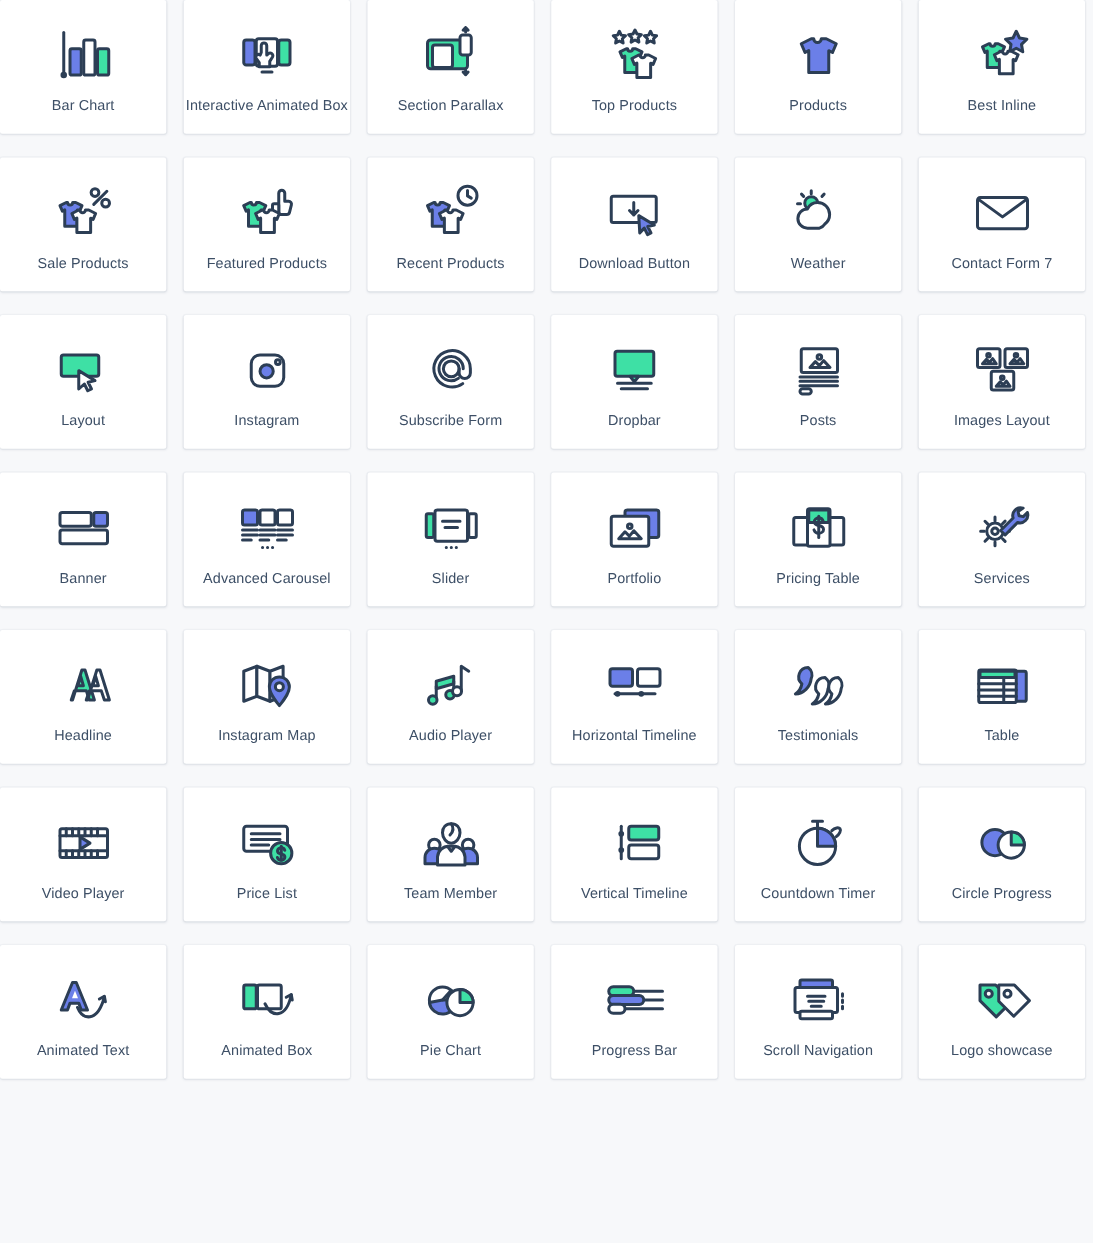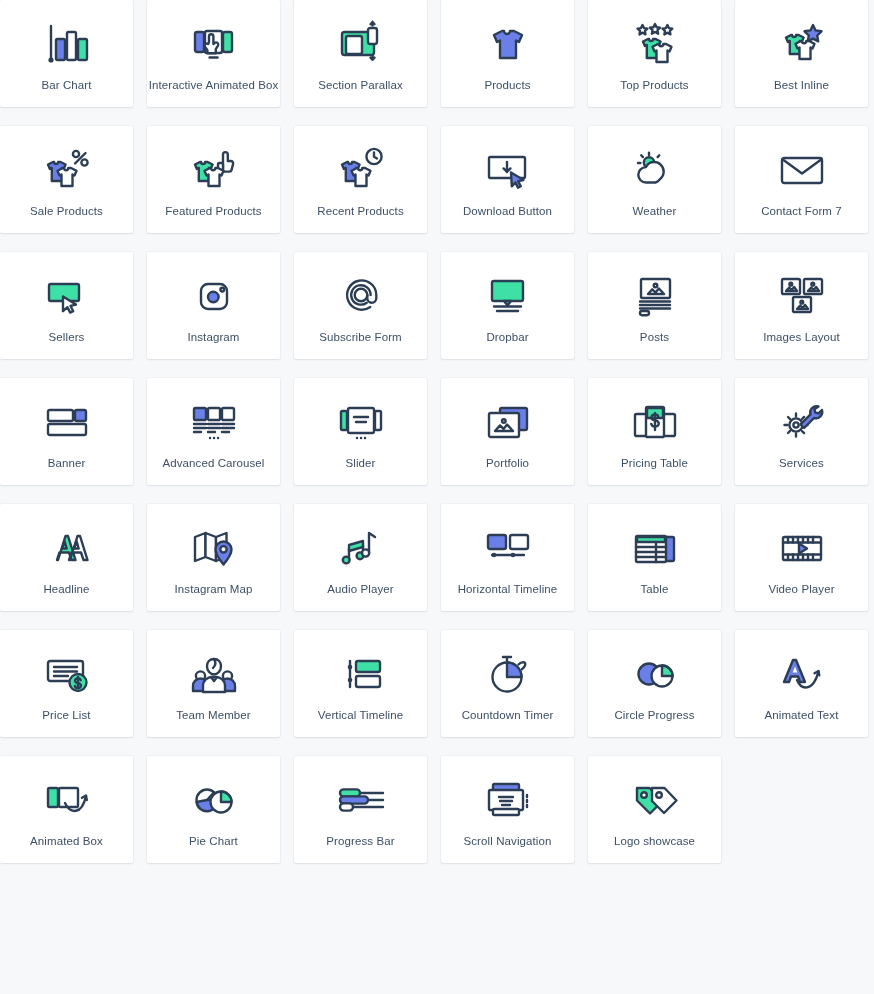--- a/index.html
+++ b/index.html
@@ -84,40 +84,40 @@
     <rect x="31" y="8" width="9" height="16" rx="2.2" fill="#fff" stroke="#2c3e55" stroke-width="2.4" stroke-linejoin="round" stroke-linecap="round"></rect>
     <path fill="none" stroke="#2c3e55" stroke-width="2.4" stroke-linecap="round" stroke-linejoin="round" d="M35.5 5.5V2m0 0l-2 2.2M35.5 2l2 2.2"></path>
     <path fill="none" stroke="#2c3e55" stroke-width="2.4" stroke-linecap="round" stroke-linejoin="round" d="M35.5 36v3.8m0 0l-2-2.2m2 2.2l2-2.2"></path>
         </svg>
       </div>
       <div class="card-label">Section Parallax</div>
     </div>
     <div class="card">
       <div class="icon-wrap">
         <svg width="48" height="48" viewBox="0 0 48 48" xmlns="http://www.w3.org/2000/svg">
-    <path fill="#6b7fe8" stroke="#2c3e55" stroke-width="2.4" stroke-linejoin="round" stroke-linecap="round" d="M18 11 L10 15 l3 7 3-1.5V38h16V20.5l3 1.5 3-7-8-4h-4a3 3 0 01-6 0z"></path>
-        </svg>
-      </div>
-      <div class="card-label">Products</div>
-    </div>
-    <div class="card">
-      <div class="icon-wrap">
-        <svg width="48" height="48" viewBox="0 0 48 48" xmlns="http://www.w3.org/2000/svg">
     <path fill="#fff" stroke="#2c3e55" stroke-width="2.4" stroke-linejoin="round" stroke-linecap="round" d="M11.5 5l1.5 3.1 3.4.5-2.5 2.4.6 3.4-3-1.6-3 1.6.6-3.4L6.6 8.6l3.4-.5z"></path>
     <path fill="#fff" stroke="#2c3e55" stroke-width="2.4" stroke-linejoin="round" stroke-linecap="round" d="M24 4l1.6 3.2 3.5.5-2.6 2.5.6 3.5-3.1-1.7-3.1 1.7.6-3.5-2.6-2.5 3.5-.5z"></path>
     <path fill="#fff" stroke="#2c3e55" stroke-width="2.4" stroke-linejoin="round" stroke-linecap="round" d="M36.4 5l1.5 3.1 3.4.5-2.5 2.4.6 3.4-3-1.6-3 1.6.6-3.4-2.5-2.4 3.4-.5z"></path>
     <path fill="#3ee0a5" stroke="#2c3e55" stroke-width="2.4" stroke-linejoin="round" stroke-linecap="round" d="M17 19l-5 2.5 1.9 4.4 1.9-1V38h10V24.9l1.9 1 1.9-4.4-5-2.5h-2.5a2 2 0 01-4 0z"></path>
     <path fill="#fff" stroke="#2c3e55" stroke-width="2.4" stroke-linejoin="round" stroke-linecap="round" d="M27 24l-5.5 2.8 2 4.7 2-1V42h11V30.5l2 1 2-4.7L35 24h-2.7a2.2 2.2 0 01-4.4 0z"></path>
         </svg>
       </div>
       <div class="card-label">Top Products</div>
     </div>
     <div class="card">
       <div class="icon-wrap">
         <svg width="48" height="48" viewBox="0 0 48 48" xmlns="http://www.w3.org/2000/svg">
+    <path fill="#6b7fe8" stroke="#2c3e55" stroke-width="2.4" stroke-linejoin="round" stroke-linecap="round" d="M18 11 L10 15 l3 7 3-1.5V38h16V20.5l3 1.5 3-7-8-4h-4a3 3 0 01-6 0z"></path>
+        </svg>
+      </div>
+      <div class="card-label">Products</div>
+    </div>
+    <div class="card">
+      <div class="icon-wrap">
+        <svg width="48" height="48" viewBox="0 0 48 48" xmlns="http://www.w3.org/2000/svg">
     <path fill="#6b7fe8" stroke="#2c3e55" stroke-width="2.4" stroke-linejoin="round" stroke-linecap="round" d="M35 5l2.6 5.4 5.9.9-4.3 4.2 1 5.9L35 18.6 29.8 21.4l1-5.9-4.3-4.2 5.9-.9z"></path>
     <path fill="#3ee0a5" stroke="#2c3e55" stroke-width="2.4" stroke-linejoin="round" stroke-linecap="round" d="M13 15l-5 2.5 1.9 4.4 1.9-1V34h10V20.9l1.9 1 1.9-4.4-5-2.5h-2.5a2 2 0 01-4 0z"></path>
     <path fill="#fff" stroke="#2c3e55" stroke-width="2.4" stroke-linejoin="round" stroke-linecap="round" d="M23 21l-5.5 2.8 2 4.7 2-1V39h11V27.5l2 1 2-4.7L31 21h-2.7a2.2 2.2 0 01-4.4 0z"></path>
         </svg>
       </div>
       <div class="card-label">Best Inline</div>
     </div>
     <div class="card">
       <div class="icon-wrap">
         <svg width="48" height="48" viewBox="0 0 48 48" xmlns="http://www.w3.org/2000/svg">
@@ -181,21 +181,21 @@
       </div>
       <div class="card-label">Contact Form 7</div>
     </div>
     <div class="card">
       <div class="icon-wrap">
         <svg width="48" height="48" viewBox="0 0 48 48" xmlns="http://www.w3.org/2000/svg">
     <rect x="6" y="12" width="30" height="17" rx="1.8" fill="#3ee0a5" stroke="#2c3e55" stroke-width="2.4" stroke-linejoin="round" stroke-linecap="round"></rect>
     <path fill="#fff" stroke="#2c3e55" stroke-width="2.4" stroke-linejoin="round" stroke-linecap="round" d="M20 24.5l13 8-5.5 1.3 2.7 5.4-3 1.4-2.7-5.4-4.5 4z"></path>
         </svg>
       </div>
-      <div class="card-label">Sellers</div>
+      <div class="card-label">Layout</div>
     </div>
     <div class="card">
       <div class="icon-wrap">
         <svg width="48" height="48" viewBox="0 0 48 48" xmlns="http://www.w3.org/2000/svg">
     <rect x="11" y="12" width="26" height="25" rx="7" fill="#fff" stroke="#2c3e55" stroke-width="2.4" stroke-linejoin="round" stroke-linecap="round"></rect>
     <circle cx="23.3" cy="25" r="5.3" fill="#6b7fe8" stroke="#2c3e55" stroke-width="2.4" stroke-linejoin="round" stroke-linecap="round"></circle>
     <circle cx="32.3" cy="17.6" r="1.9" fill="#fff" stroke="#2c3e55" stroke-width="2.4" stroke-linejoin="round" stroke-linecap="round"></circle>
         </svg>
       </div>
       <div class="card-label">Instagram</div>
@@ -363,20 +363,30 @@
     <path fill="none" stroke="#2c3e55" stroke-width="2.4" stroke-linecap="round" stroke-linejoin="round" d="M8 31h32"></path>
     <circle cx="10" cy="31" r="2.3" fill="#2c3e55"></circle>
     <circle cx="29" cy="31" r="2.3" fill="#2c3e55"></circle>
         </svg>
       </div>
       <div class="card-label">Horizontal Timeline</div>
     </div>
     <div class="card">
       <div class="icon-wrap">
         <svg width="48" height="48" viewBox="0 0 48 48" xmlns="http://www.w3.org/2000/svg">
+    <path fill="#6b7fe8" stroke="#2c3e55" stroke-width="2.4" stroke-linejoin="round" stroke-linecap="round" d="M15.5 10a7.5 7.5 0 00-5 13.1c-.7 4-3 6.7-5.2 8.1 6.5-.4 12-5.6 12.6-12.1A7.5 7.5 0 0015.5 10z"></path>
+    <path fill="#fff" stroke="#2c3e55" stroke-width="2.4" stroke-linejoin="round" stroke-linecap="round" d="M29 18a7.5 7.5 0 00-5 13.1c-.7 4-3 6.7-5.2 8.1 6.5-.4 12-5.6 12.6-12.1A7.5 7.5 0 0029 18z"></path>
+    <path fill="#fff" stroke="#2c3e55" stroke-width="2.4" stroke-linejoin="round" stroke-linecap="round" d="M39.5 18a7.5 7.5 0 00-5 13.1c-.7 4-3 6.7-5.2 8.1 6.5-.4 12-5.6 12.6-12.1A7.5 7.5 0 0039.5 18z"></path>
+        </svg>
+      </div>
+      <div class="card-label">Testimonials</div>
+    </div>
+    <div class="card">
+      <div class="icon-wrap">
+        <svg width="48" height="48" viewBox="0 0 48 48" xmlns="http://www.w3.org/2000/svg">
     <rect x="28" y="13" width="15" height="24" rx="1.5" fill="#6b7fe8" stroke="#2c3e55" stroke-width="2.4" stroke-linejoin="round" stroke-linecap="round"></rect>
     <rect x="5" y="12" width="30" height="26" rx="1.5" fill="#fff" stroke="#2c3e55" stroke-width="2.4" stroke-linejoin="round" stroke-linecap="round"></rect>
     <path fill="#3ee0a5" stroke="#2c3e55" stroke-width="2.4" stroke-linejoin="round" stroke-linecap="round" d="M6 13h28v5H6z"></path>
     <path fill="none" stroke="#2c3e55" stroke-width="2.4" stroke-linecap="round" stroke-linejoin="round" d="M5 23h30M5 28h30M5 33h30M25 18v20"></path>
         </svg>
       </div>
       <div class="card-label">Table</div>
     </div>
     <div class="card">
       <div class="icon-wrap">

